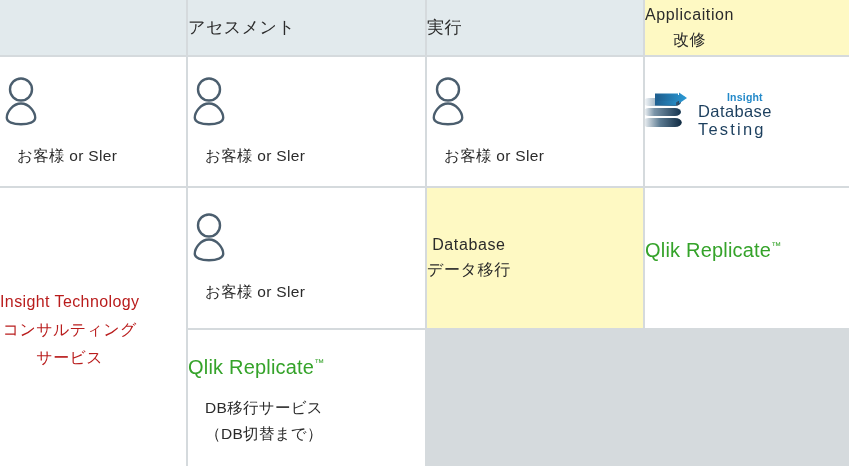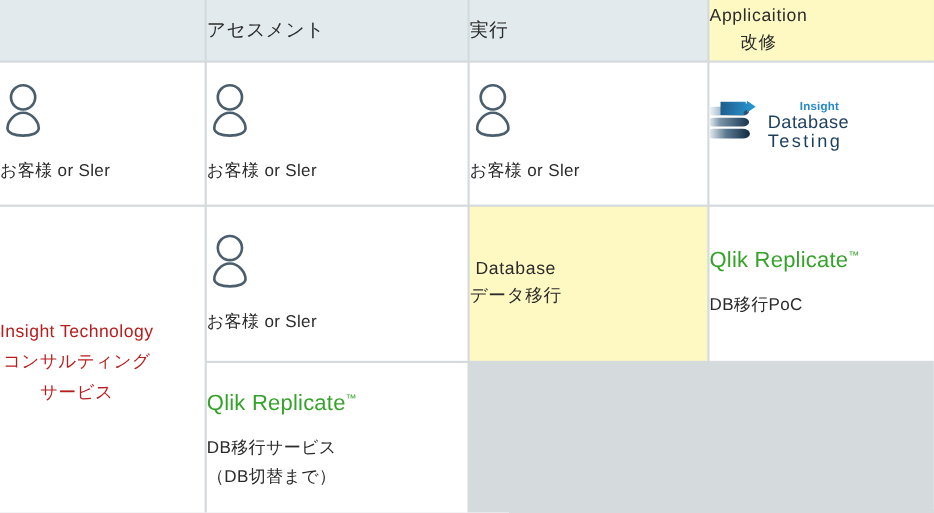--- a/index.html
+++ b/index.html
@@ -40,20 +40,21 @@
     color: #2b2b2b;
     line-height: 1.55;
     letter-spacing: .6px;
     white-space: pre-line;
   }
   .cell-label {
     font-size: 15.5px;
     color: #2b2b2b;
     letter-spacing: .3px;
     line-height: 1.5;
+    margin-left: 17px;
   }
   .merged-text {
     font-size: 16px;
     color: #b91c1c;
     line-height: 1.75;
     letter-spacing: .4px;
     white-space: pre-line;
   }
   
   .person-icon { display:block; margin-bottom: 14px; }
@@ -194,21 +195,20 @@
     <span class="cell-label">お客様 or Sler</span>
   </div>
 
   <div class="cell rowhdr">
     <span class="rowhdr-text">Database
 データ移行</span>
   </div>
 
   <div class="cell">
     <span class="qlik"><span>Qlik Replicate</span><sup>™</sup></span>
-    <span class="cell-label sub-lines">DB移行PoC</span>
   </div>
 
   <div class="cell">
     <span class="qlik"><span>Qlik Replicate</span><sup>™</sup></span>
     <span class="cell-label sub-lines">DB移行サービス
 （DB切替まで）</span>
   </div>
 
 </div>
 

